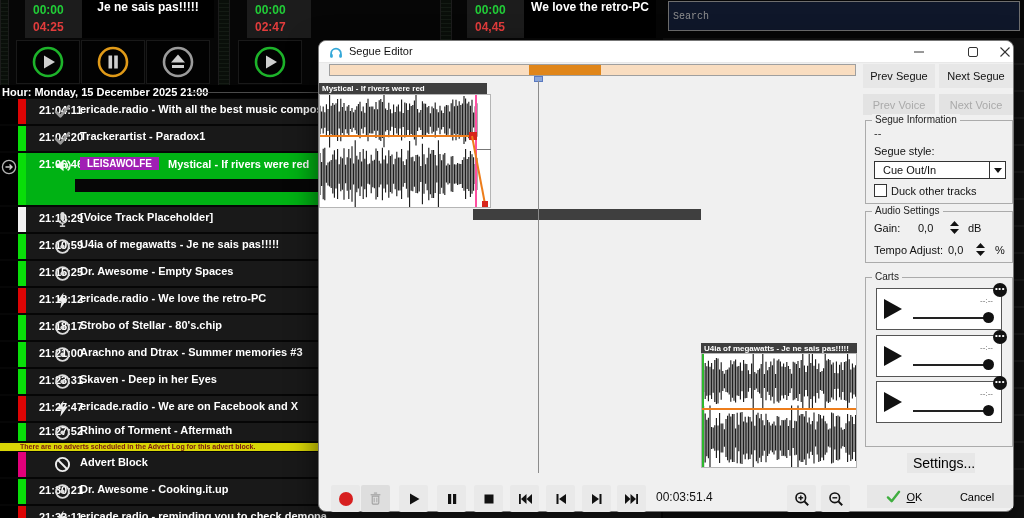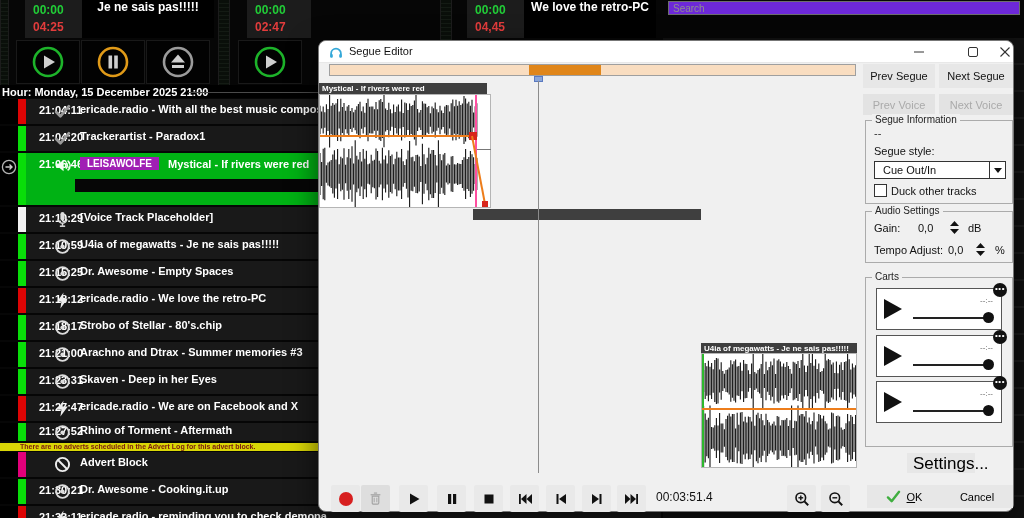--- a/index.html
+++ b/index.html
@@ -14,21 +14,21 @@
   .timer .elapsed{display:block;color:#21cd37;font-weight:bold;font-size:12px;line-height:16px;}
   .timer .remain{display:block;color:#e33c3c;font-weight:bold;font-size:12px;line-height:18px;}
   .t1{left:16px;} .t2{left:238px;} .t3{left:458px;}
   .dtitle{position:absolute;top:0;height:38px;background:#000;color:#fff;font-weight:bold;font-size:12px;text-align:center;white-space:nowrap;overflow:hidden;}
   .ti1{left:82px;width:132px;} .ti2{left:304px;width:132px;} .ti3{left:524px;width:132px;}
   .dbtn{position:absolute;top:40px;width:64px;height:44px;background:#020202;border:1px solid #191919;display:flex;align-items:center;justify-content:center;}
   .b1a{left:16px;} .b1b{left:81px;} .b1c{left:146px;} .b2a{left:238px;}
 
   
   .library-bg{position:absolute;left:663px;top:38px;width:361px;height:480px;background:repeating-linear-gradient(to bottom,#111 0 25px,#1d1d1d 25px 27px);}
-  .search-input{position:absolute;left:668px;top:1px;width:352px;height:14px;background:#6d28d9;border:1px solid #6e6e6e;color:#bbb;font-size:10px;padding:0 4px;font-family:Liberation Sans, sans-serif;outline:none;}
+  .search-input{position:absolute;left:668px;top:1px;width:352px;height:30px;background:#0f172a;border:1px solid #6e6e6e;color:#bbb;font-size:10px;padding:0 4px;font-family:Liberation Mono, monospace;outline:none;}
   .search-input::placeholder{color:#8f8f8f;}
   .col-header{position:absolute;left:668px;top:17px;width:356px;height:21px;background:#272727;border-bottom:1px solid #000;color:#e2e2e2;font-weight:bold;font-size:11px;line-height:21px;padding-left:258px;}
 
   
   .hour-row{position:absolute;left:0;top:85px;width:663px;height:13px;background:#000;}
   .hour-text{position:absolute;left:2px;top:1px;color:#fff;font-weight:bold;font-size:11px;white-space:nowrap;}
   .hour-line{position:absolute;left:188px;top:7px;width:470px;height:1px;background:#4a4a4a;}
 
   
   #playlist-rows{position:absolute;left:0;top:99px;width:661px;height:419px;overflow:hidden;}
@@ -99,21 +99,21 @@
   .gi-duck .lbl{font-size:11px;color:#111;}
   .fld-lab{position:absolute;font-size:11px;color:#111;}
   .fld-val{position:absolute;font-size:11px;color:#111;}
   .spin{position:absolute;width:9px;height:13px;display:flex;flex-direction:column;justify-content:space-between;}
   .cart{position:absolute;left:10px;width:126px;height:42px;background:#fff;border:1px solid #555;}
   .cart .ptri{position:absolute;left:6px;top:9px;}
   .cart .ctime{position:absolute;right:8px;top:7px;font-size:8px;color:#666;}
   .cart .slider{position:absolute;left:36px;right:10px;top:28px;height:2px;background:#222;}
   .cart .knob{position:absolute;right:7px;top:23px;width:11px;height:11px;border-radius:50%;background:#111;}
   .cart .menu{position:absolute;right:-6px;top:-6px;width:14px;height:14px;border-radius:50%;background:#111;color:#fff;font-size:8px;line-height:12px;text-align:center;letter-spacing:.5px;}
-  .settings-btn{position:absolute;left:588px;top:412px;width:68px;height:20px;background:#e7e7e7;border:none;font-size:17px;font-family:"Liberation Sans",sans-serif;}
+  .settings-btn{position:absolute;left:588px;top:412px;width:68px;height:20px;background:#e7e7e7;border:none;font-size:14px;font-family:"Liberation Sans",sans-serif;}
   .ok-btn{position:absolute;left:548px;top:444px;width:74px;height:23px;background:#e7e7e7;border:none;font-size:11px;display:flex;align-items:center;justify-content:center;gap:6px;font-family:"Liberation Sans",sans-serif;}
   .ok-label{display:inline-block;}
   .ok-label::first-letter{text-decoration:underline;}
   .cancel-btn{position:absolute;left:622px;top:444px;width:72px;height:23px;background:#e7e7e7;border:none;font-size:11px;font-family:"Liberation Sans",sans-serif;}
 
   
   .tbtn{position:absolute;top:444px;width:29px;height:27px;background:#e9e9e9;border:none;border-radius:2px;display:flex;align-items:center;justify-content:center;padding:0;}
   .tbtn.dis{background:#dedede;}
   .tb-rec{left:12px;} .tb-trash{left:42px;} .tb-play{left:80px;} .tb-pause{left:118px;}
   .tb-stop{left:155px;} .tb-ss{left:191px;} .tb-prev{left:227px;} .tb-next{left:263px;} .tb-end{left:298px;}

